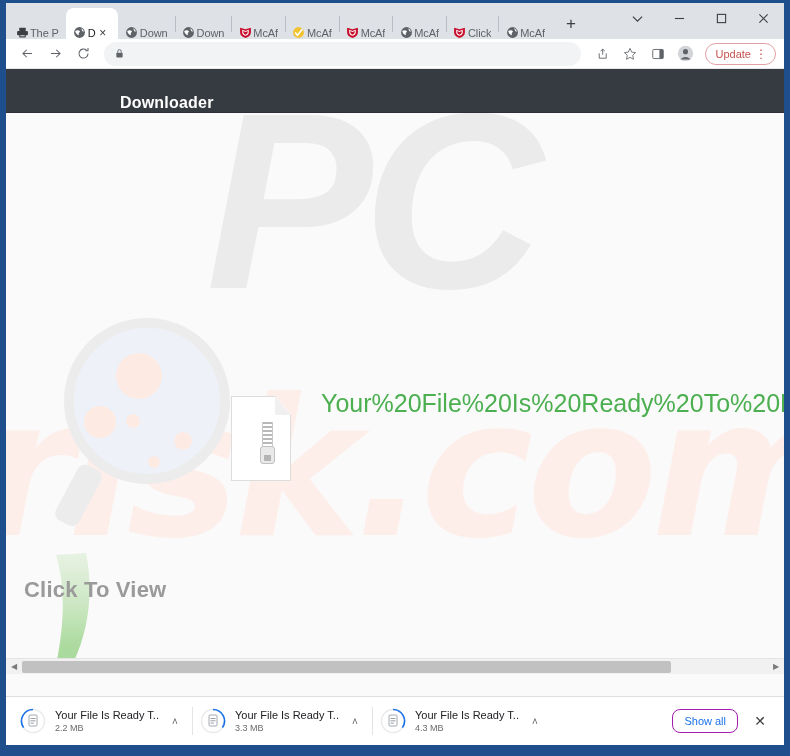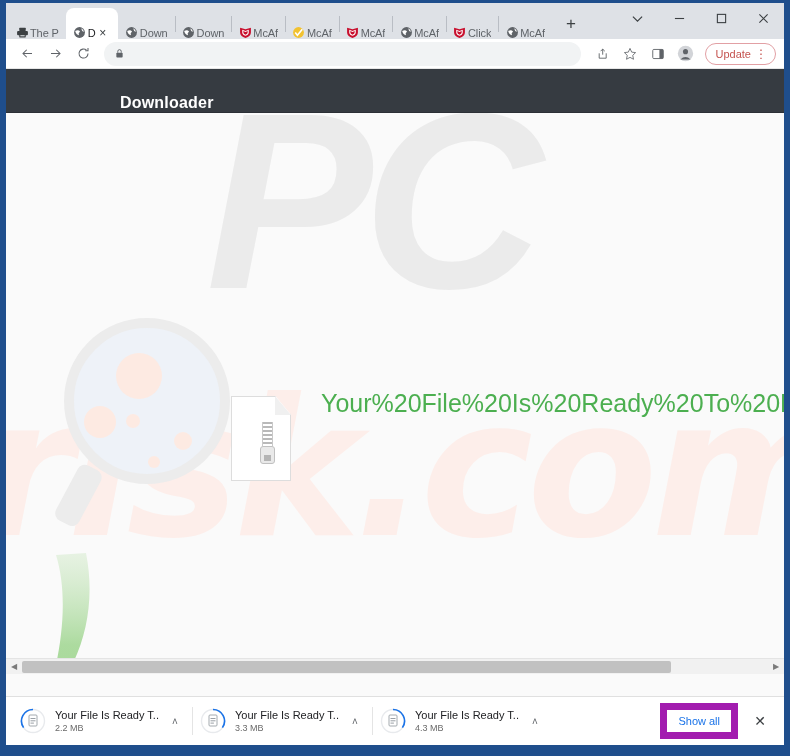--- a/index.html
+++ b/index.html
@@ -428,22 +428,22 @@
   #shelf-right {
     margin-left: auto;
     display: flex;
     align-items: center;
     gap: 14px;
     padding-right: 10px;
   }
   #showall {
     font-size: 11px;
     color: #1a73e8;
-    border: 7px solid #a21caf;
-    border-radius: 0;
+    border: 1px solid #a21caf;
+    border-radius: 8px;
     padding: 5px 11px;
     background: #fff;
   }
   #shelf-close {
     color: #3c4043;
     font-size: 14px;
     width: 16px; height: 16px;
     display: flex; align-items: center; justify-content: center;
   }
 </style>
@@ -694,20 +694,21 @@
         <defs>
           <linearGradient id="ag" x1="0" y1="0" x2="0" y2="1">
             <stop offset="0%" stop-color="#cfe8c6" stop-opacity="0.45"></stop>
             <stop offset="45%" stop-color="#a8d99a" stop-opacity="0.95"></stop>
             <stop offset="100%" stop-color="#a0d592" stop-opacity="1"></stop>
           </linearGradient>
         </defs>
         <path d="M70 0 C 78 40, 72 78, 58 108 L58 150 L86 150 L50 205 L12 150 L40 150 L40 112 C 48 74, 50 34, 40 2 Z" fill="url(#ag)"></path>
       </svg>
 
+      <div id="click-to-view">Click To View</div>
 
       <div id="pagescroll">
         <div class="arrow">◀</div>
         <div class="track">
           <div class="thumb"></div>
         </div>
         <div class="arrow">▶</div>
       </div>
 
     </div>

